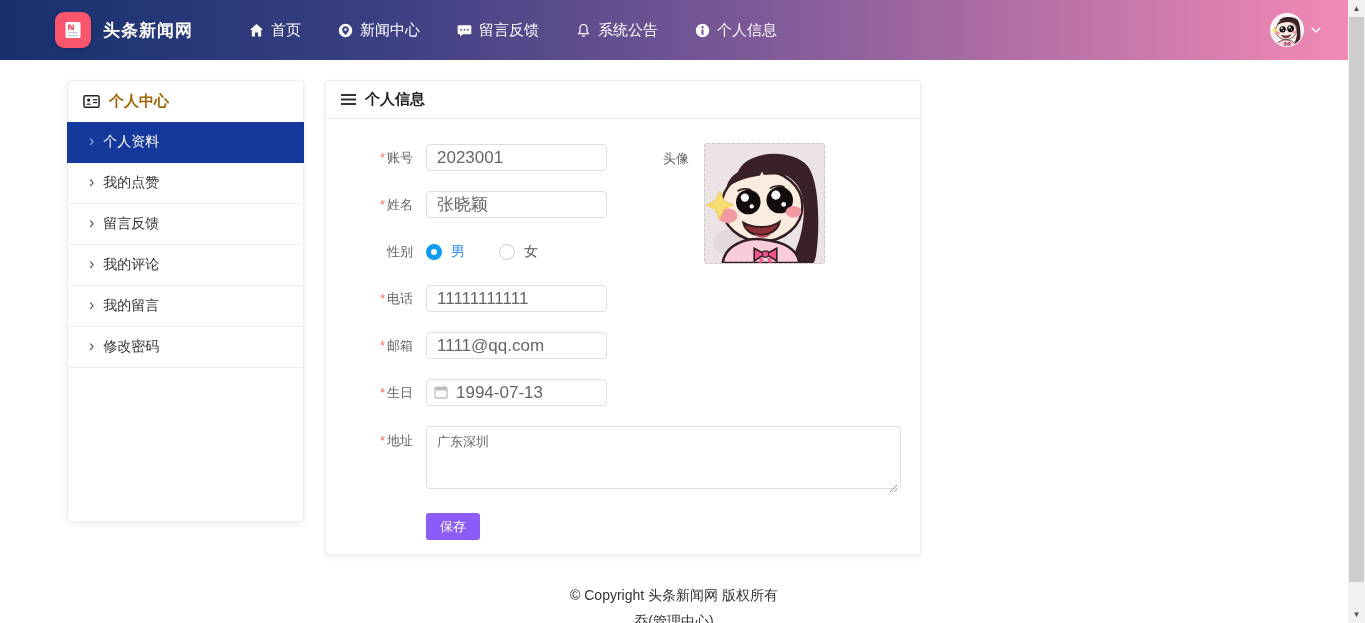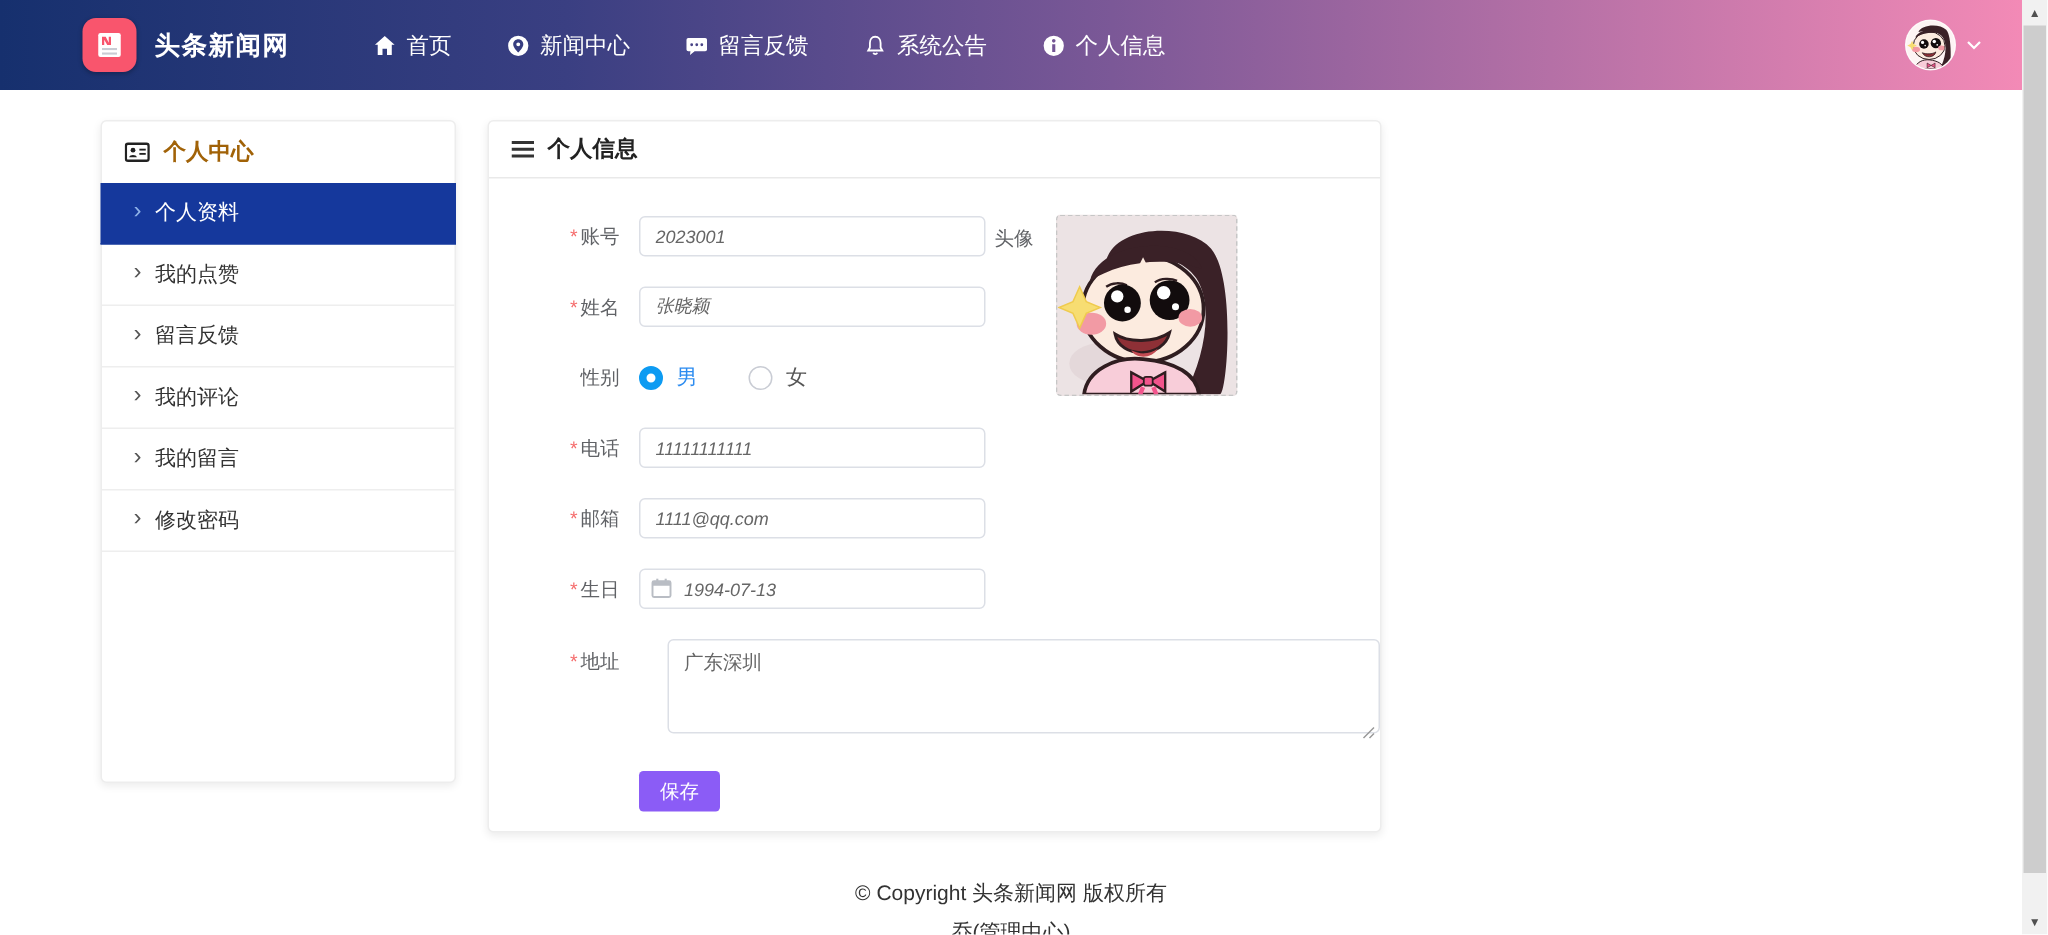--- a/index.html
+++ b/index.html
@@ -36,37 +36,37 @@
 
   .main-card { left:325px; top:80px; width:596px; height:475px; }
   .main-header { height:38px; border-bottom:1px solid #e9e9e9; display:flex; align-items:center;
                  padding-left:15px; gap:9px; font-weight:bold; font-size:15px; color:#222; }
 
   
   .form { position:relative; padding-top:25px; }
   .form-row { display:flex; align-items:center; margin-bottom:20px; height:27px; }
   .form-label { width:100px; text-align:right; font-size:13px; color:#606266; padding-right:13px; white-space:nowrap; }
   .req { color:#f56c6c; margin-right:2px; }
-  input.text { width:231px; height:27px; border:1px solid #dcdfe6; border-radius:4px;
-               padding:0 10px; font-size:12px; color:#666; outline:none; background:#fff;
-               font-family:inherit;font-style:italic; }
+  input.text { width:181px; height:27px; border:1px solid #dcdfe6; border-radius:4px;
+               padding:0 10px; font-size:17px; color:#666; outline:none; background:#fff;
+               font-family:inherit; }
   .date-wrap { position:relative; }
   .date-wrap input { padding-left:29px; }
   .date-ico { position:absolute; left:8px; top:6px; width:14px; height:14px; }
   .radio-group { display:flex; align-items:center; gap:34px; }
   .radio-opt { display:flex; align-items:center; gap:9px; cursor:pointer; font-size:14px; }
   .radio { width:16px; height:16px; border-radius:50%; background:#fff; }
   .radio.checked { border:5px solid #0d9bf2; }
   .radio.un { border:1px solid #c9ccd4; }
   .radio-opt .lab-on { color:#2d8cf0; }
   .radio-opt .lab-off { color:#555; }
   textarea.addr { width:475px; height:63px; border:1px solid #dcdfe6; border-radius:4px;
                   padding:6px 10px; font-size:13px; color:#666; outline:none; resize:none;
                   font-family:inherit; }
-  .ta-row { align-items:flex-start; height:auto;justify-content:space-between; }
+  .ta-row { align-items:flex-start; height:auto; }
   .ta-wrap { position:relative; }
   .ta-handle { position:absolute; right:3px; bottom:5px; width:9px; height:9px; pointer-events:none; }
   .save-btn { margin-left:100px; width:54px; height:27px; background:#8b5cf6; color:#fff;
               border:none; border-radius:3px; font-size:13px; cursor:pointer; font-family:inherit; }
 
   .avatar-label { position:absolute; left:337px; top:69px; font-size:13px; color:#606266; }
   .avatar-box { position:absolute; left:378px; top:62px; width:121px; height:121px;
                 border:1px dashed #c6c6c6; border-radius:3px; overflow:hidden; background:#ece3e4; }
   .avatar-box svg { width:100%; height:100%; display:block; }
 

